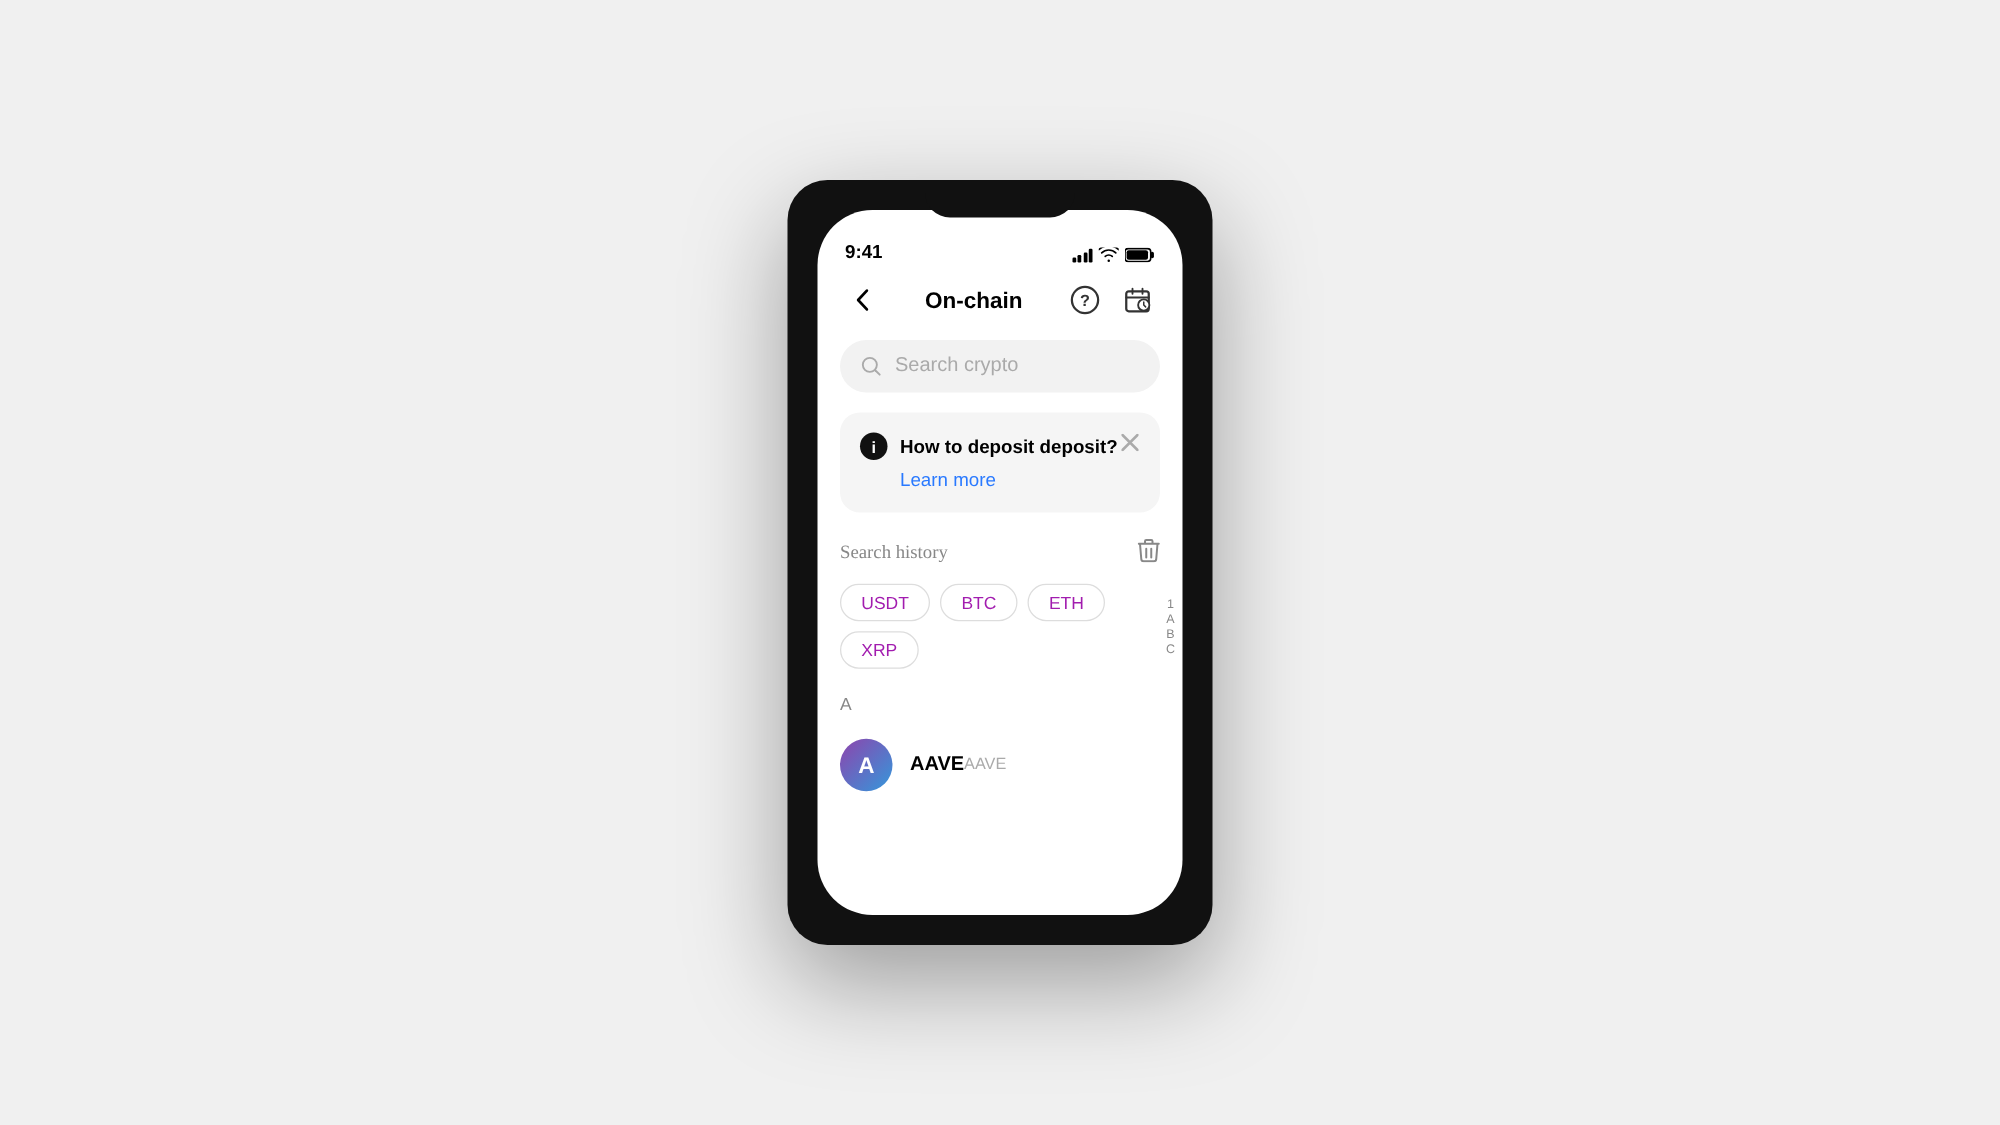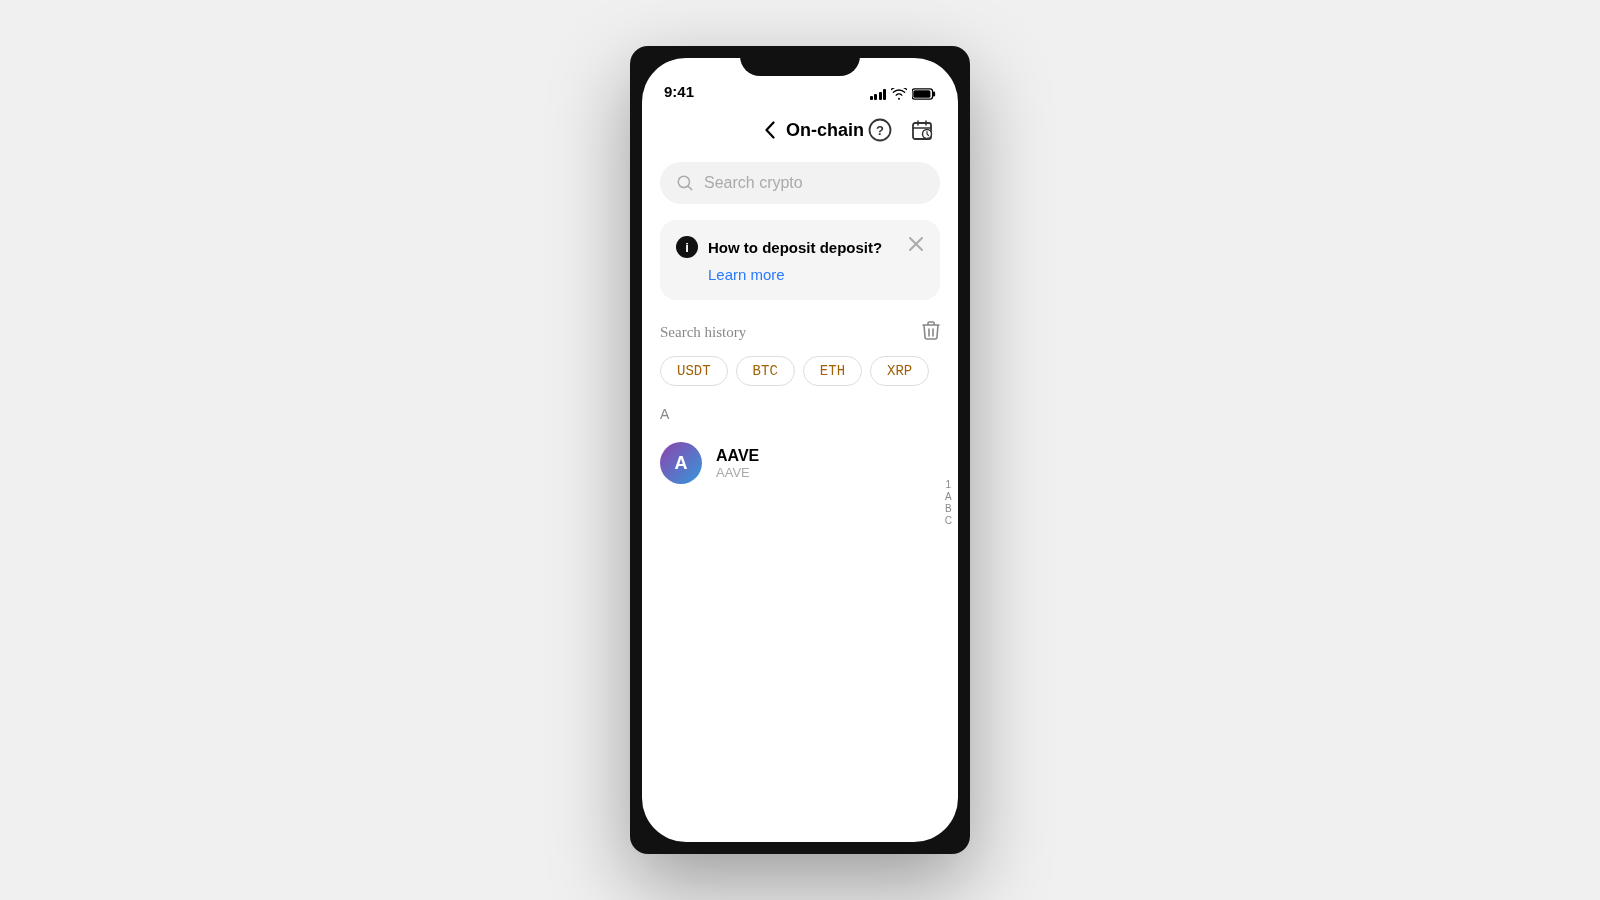--- a/index.html
+++ b/index.html
@@ -9,24 +9,24 @@
       height: 900px;
       background: #f0f0f0;
       display: flex;
       align-items: center;
       justify-content: center;
       font-family: -apple-system, BlinkMacSystemFont, 'Helvetica Neue', Arial, sans-serif;
     }
 
     .phone-outer {
       width: 340px;
-      height: 808px;
+      height: 612px;
       background: #111;
-      border-radius: 18px;
-      padding: 12px;
+      border-radius: 32px;
+      padding: 24px;
       box-shadow: 0 30px 80px rgba(0,0,0,0.35);
       position: relative;
     }
 
     .phone-inner {
       width: 100%;
       height: 100%;
       background: #fff;
       border-radius: 44px;
       overflow: hidden;
@@ -80,21 +80,21 @@
     .signal-bar {
       width: 3px;
       background: #000;
       border-radius: 1px;
     }
 
     
     .header {
       display: flex;
       align-items: center;
-      justify-content: flex-end;
+      justify-content: space-between;
       padding: 8px 20px 16px;
       flex-shrink: 0;
     }
 
     .back-btn {
       width: 32px;
       height: 32px;
       display: flex;
       align-items: center;
       justify-content: center;
@@ -231,24 +231,23 @@
       flex-wrap: wrap;
       gap: 8px;
       margin-bottom: 20px;
     }
 
     .chip {
       border: 1.5px solid #ddd;
       border-radius: 20px;
       padding: 6px 16px;
       font-size: 14px;
-      color: #a16207;
+      color: #a21caf;
       cursor: pointer;
       background: #fff;
-      font-family: Liberation Mono, monospace;
     }
 
     
     .alpha-label {
       font-size: 14px;
       color: #888;
       margin-bottom: 12px;
     }
 
     
@@ -272,21 +271,21 @@
     }
 
     .coin-icon-letter {
       color: #fff;
       font-size: 18px;
       font-weight: 700;
     }
 
     .coin-info {
       display: flex;
-      flex-direction: column;
+      flex-direction: row;
     }
 
     .coin-name {
       font-size: 16px;
       font-weight: 600;
       color: #000;
     }
 
     .coin-symbol {
       font-size: 13px;

